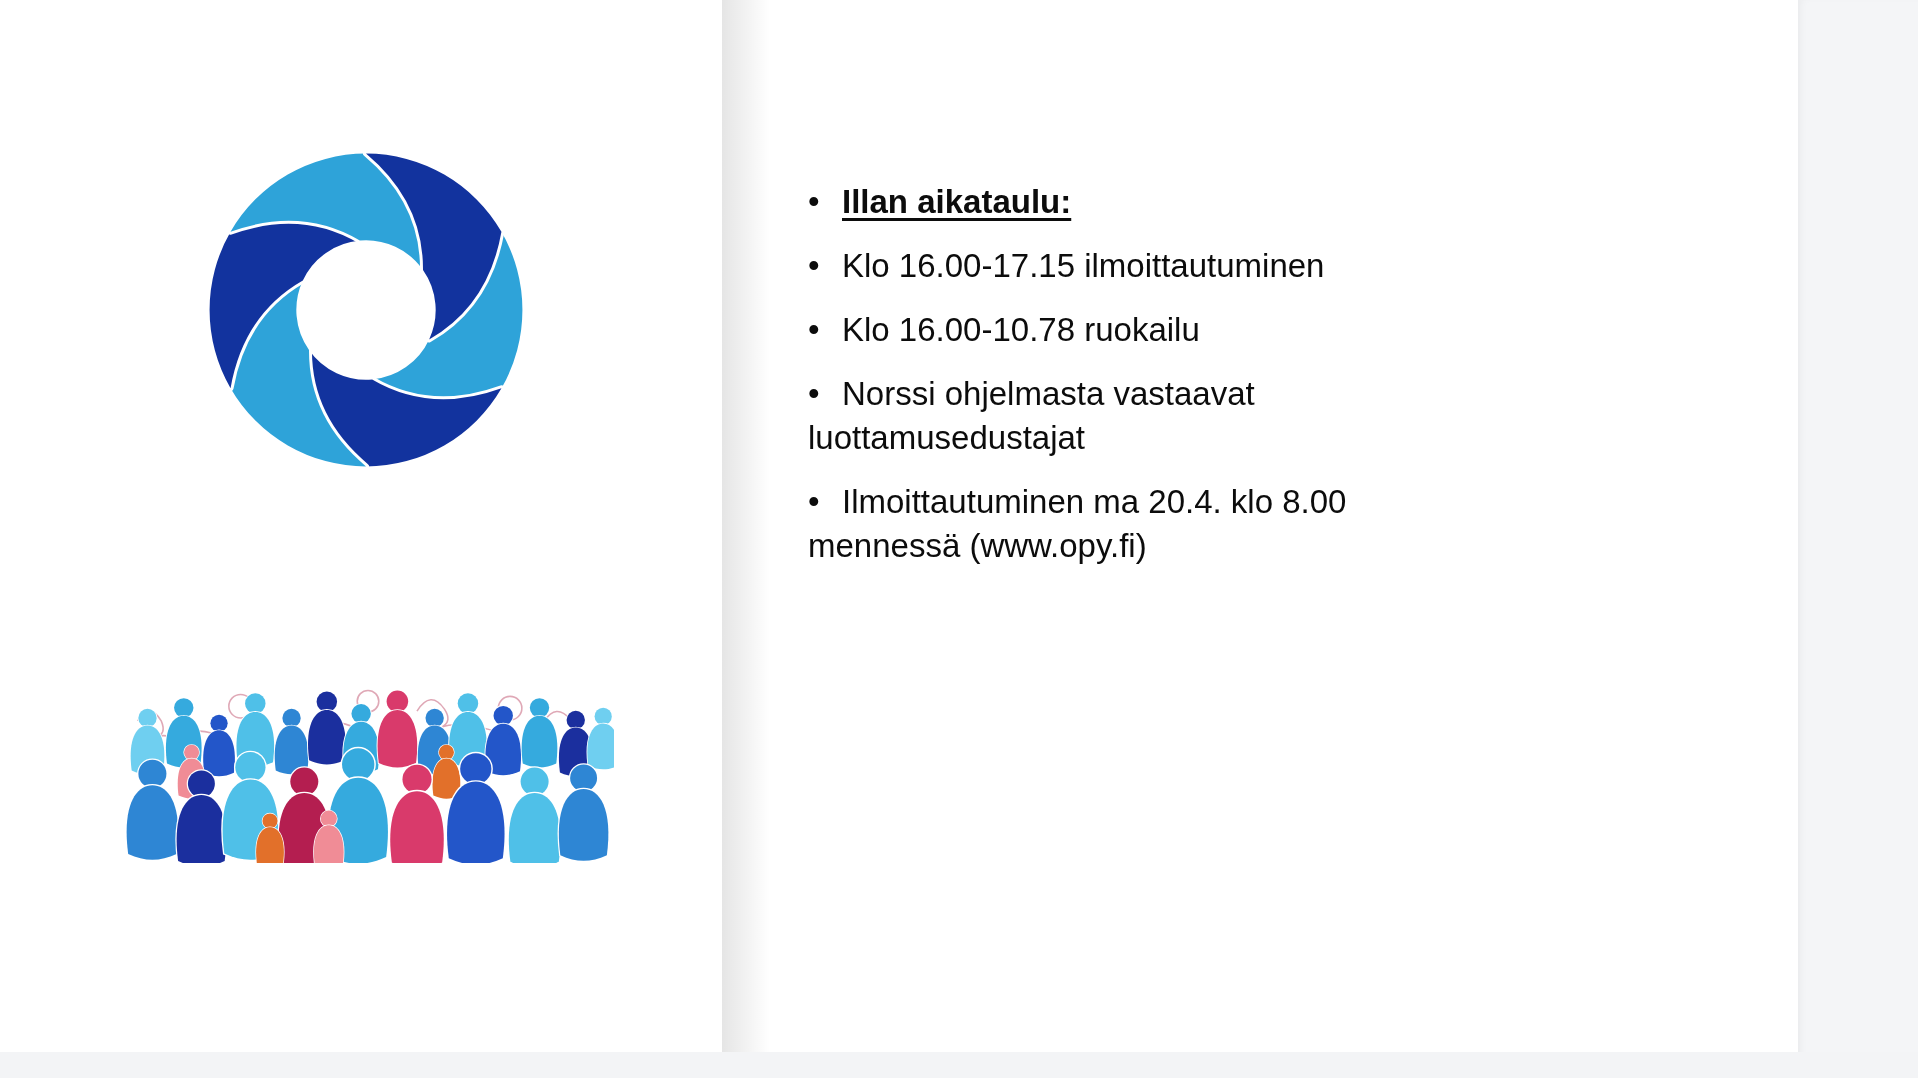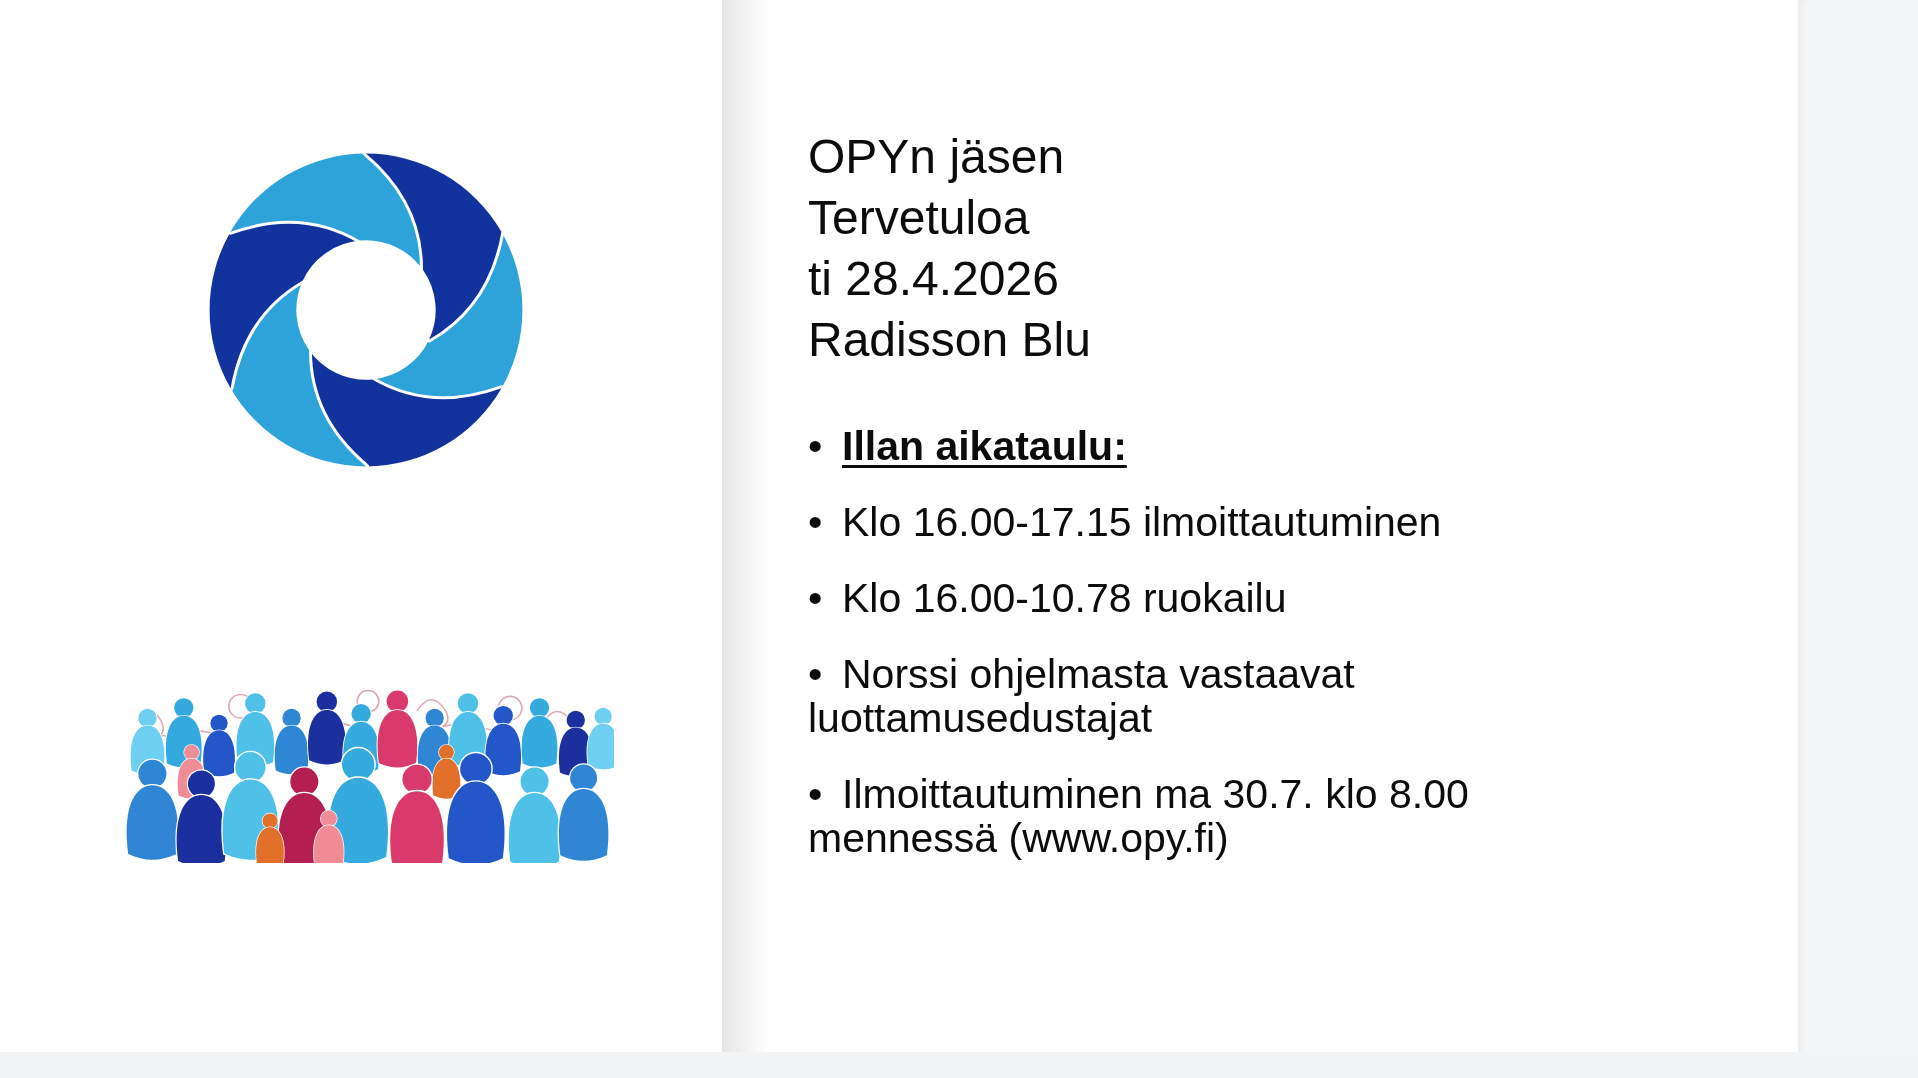--- a/index.html
+++ b/index.html
@@ -33,23 +33,23 @@
   .crowd-box{position:absolute;left:122px;top:667px;width:492px;height:196px;}
   .crowd-box svg{width:100%;height:100%;display:block;}
   
   .text-col{position:absolute;left:808px;top:126px;width:840px;}
   .title .t-line{
     font-size:48px;line-height:61px;font-weight:400;letter-spacing:0;
   }
   .bullets{margin-top:54px;}
   .bullets p{
     margin:0 0 0 0;padding:0;
-    font-size:41px;line-height:44px;
+    font-size:33px;line-height:44px;
   }
-  .bullets p + p{margin-top:32px;}
+  .bullets p + p{margin-top:20px;}
   .marker{display:inline-block;width:34px;}
   .btxt{white-space:pre-line;}
   .b-head .btxt{
     font-weight:bold;
     text-decoration:underline;
     text-decoration-thickness:3px;
     text-underline-offset:5px;
   }
   .sketch{stroke:#c4607a;fill:none;stroke-width:1.6;opacity:.55;}
   .fig-use{stroke:#ffffff;stroke-width:2;paint-order:stroke;}
@@ -121,32 +121,26 @@
       <use href="#fig" class="fig-use" transform="translate(360 172) scale(1.45)" fill="#2356C9"></use>
       <use href="#fig" class="fig-use" transform="translate(420 178) scale(1.3)" fill="#4FC0E8"></use>
       <use href="#fig" class="fig-use" transform="translate(470 172) scale(1.25)" fill="#2E86D4"></use>
       <use href="#fig" class="fig-use" transform="translate(150 190) scale(0.7)" fill="#E2702A"></use>
       <use href="#fig" class="fig-use" transform="translate(210 190) scale(0.75)" fill="#F08C96"></use>
     </svg>
   </div>
 
   <div class="text-col">
 
-    <div class="title">
-      <div class="t-line">OPYn jäsen</div>
-      <div class="t-line">Tervetuloa</div>
-      <div class="t-line">ti 28.4.2026</div>
-      <div class="t-line">Radisson Blu</div>
-    </div>
 
     <div class="bullets">
       <p class="b-head"><span class="marker">•</span><span class="btxt">Illan aikataulu:</span></p>
       <p><span class="marker">•</span><span class="btxt">Klo 16.00-17.15 ilmoittautuminen</span></p>
       <p><span class="marker">•</span><span class="btxt">Klo 16.00-10.78 ruokailu</span></p>
       <p><span class="marker">•</span><span class="btxt">Norssi ohjelmasta vastaavat
 luottamusedustajat</span></p>
-      <p><span class="marker">•</span><span class="btxt">Ilmoittautuminen ma 30.7. klo 8.00
+      <p><span class="marker">•</span><span class="btxt">Ilmoittautuminen ma 20.4. klo 8.00
 mennessä (www.opy.fi)</span></p>
     </div>
 
   </div>
 
 </div>
 
 </body></html>

